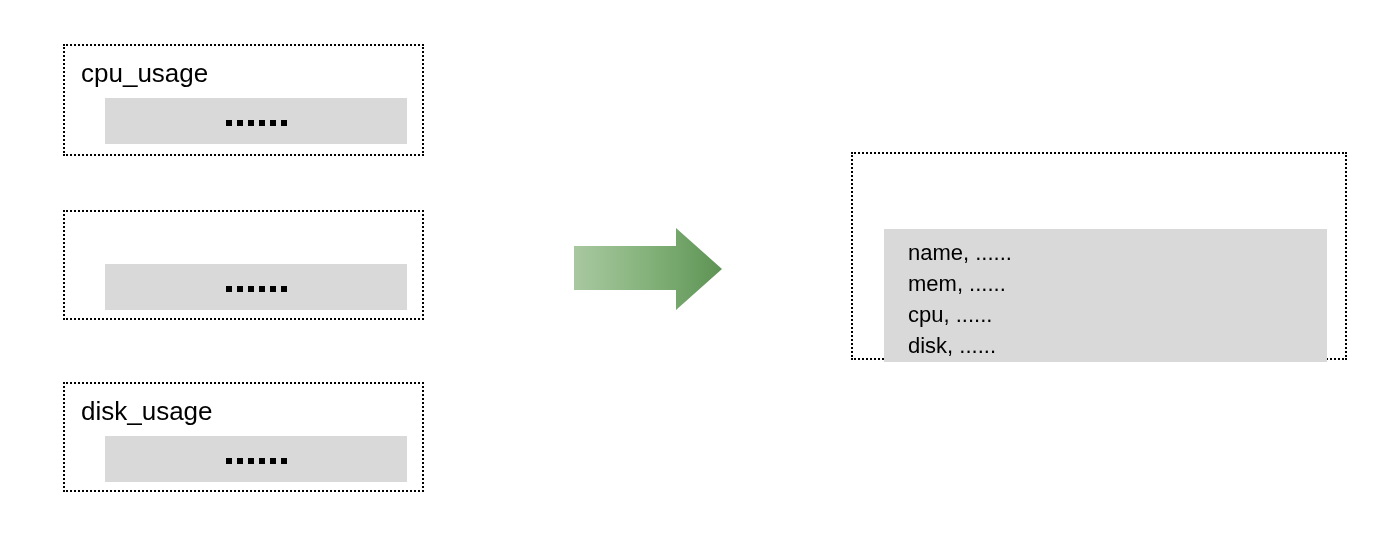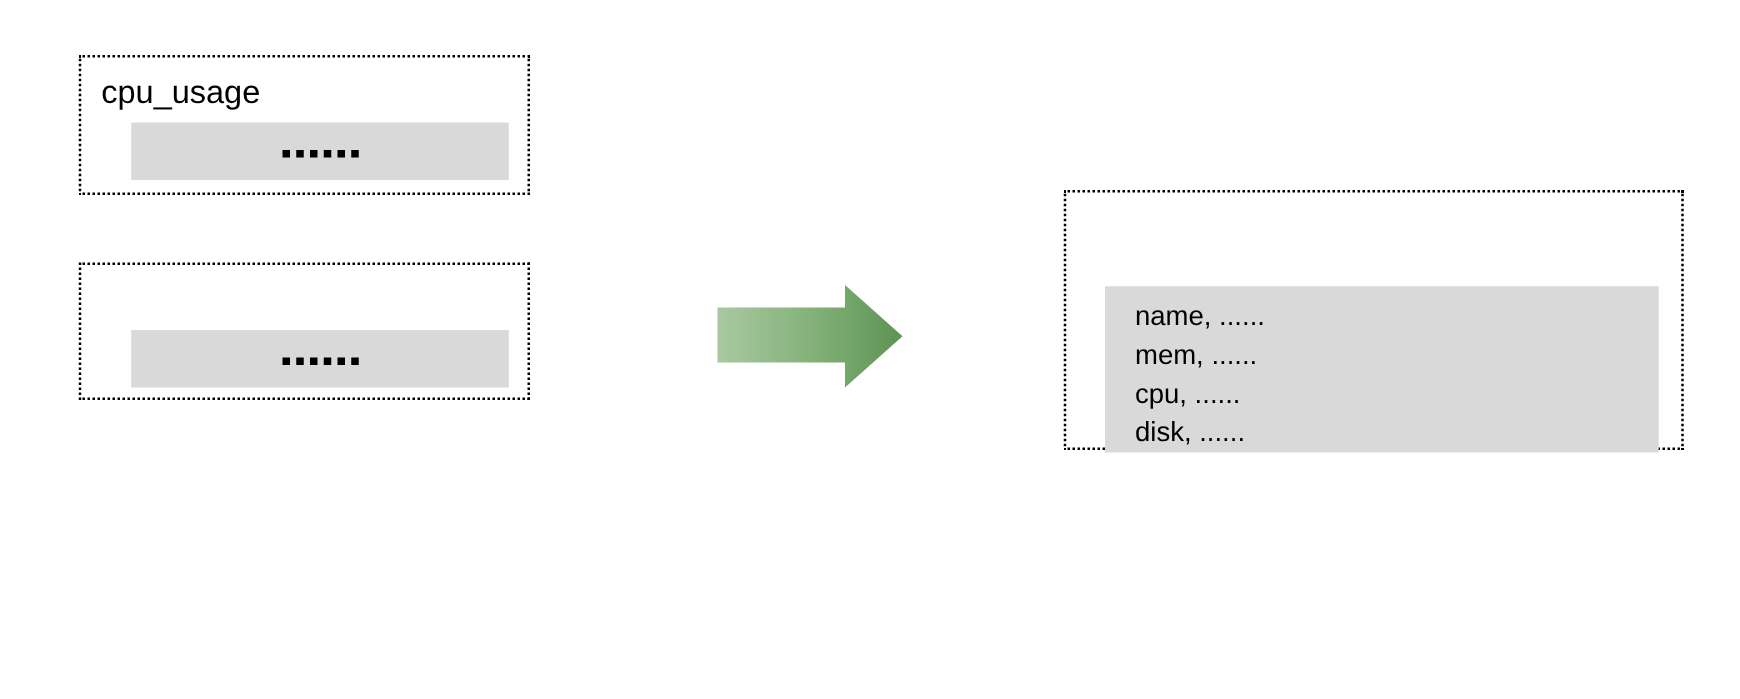--- a/index.html
+++ b/index.html
@@ -134,20 +134,33 @@
         <span class="dot"></span>
         <span class="dot"></span>
         <span class="dot"></span>
         <span class="dot"></span>
         <span class="dot"></span>
         <span class="dot"></span>
       </div>
     </div>
   </div>
 
+  <div class="node-box source-box" id="box-disk">
+    <div class="node-title">disk_usage</div>
+    <div class="payload">
+      <div class="ellipsis-dots">
+        <span class="dot"></span>
+        <span class="dot"></span>
+        <span class="dot"></span>
+        <span class="dot"></span>
+        <span class="dot"></span>
+        <span class="dot"></span>
+      </div>
+    </div>
+  </div>
 
   <svg id="arrow" viewBox="0 0 152 86" xmlns="http://www.w3.org/2000/svg">
     <defs>
       <linearGradient id="arrowGrad" x1="0" y1="0" x2="1" y2="0">
         <stop offset="0" stop-color="#a9c8a1"></stop>
         <stop offset="0.5" stop-color="#84b27a"></stop>
         <stop offset="1" stop-color="#5d9354"></stop>
       </linearGradient>
     </defs>
     <polygon points="2,20 104,20 104,2 150,43 104,84 104,64 2,64" fill="url(#arrowGrad)"></polygon>

